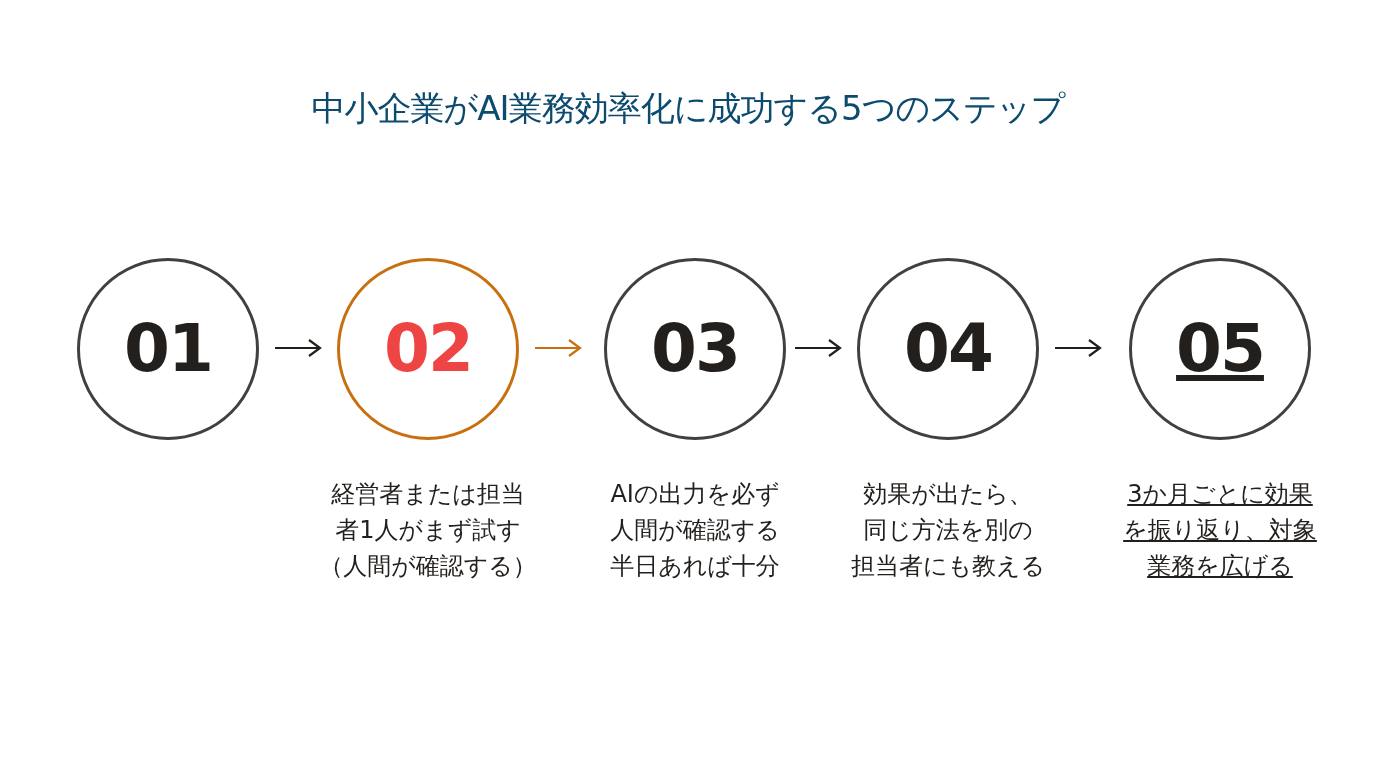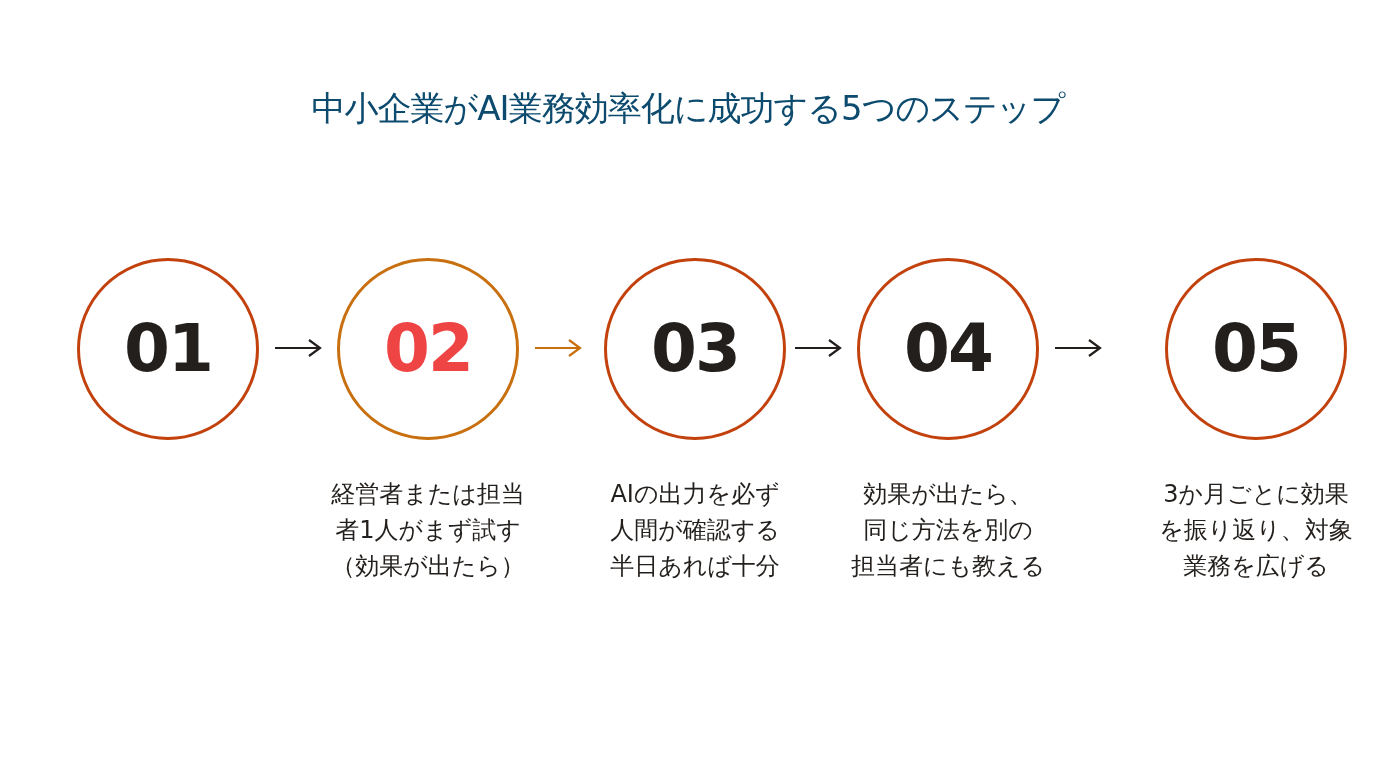--- a/index.html
+++ b/index.html
@@ -24,21 +24,21 @@
       position: absolute;
       top: 258px;
       width: 240px;
       margin-left: -120px;
       display: flex;
       flex-direction: column;
       align-items: center;
     }
     .circle {
       width: 176px; height: 176px;
-      border: 3px solid #c2410c;
+      border: 3px solid #404040;
       border-radius: 50%;
       box-sizing: content-box;
       display: flex;
       align-items: center;
       justify-content: center;
     }
     .circle .num {
       font-size: 66px;
       font-weight: bold;
       letter-spacing: -2px;
@@ -77,21 +77,21 @@
   <line x1="2" y1="14" x2="46" y2="14" stroke="#231f1c" stroke-width="2.2"></line>
   <polyline points="36,6 47,14 36,22" fill="none" stroke="#231f1c" stroke-width="2.2"></polyline>
 </svg>
 
 <div class="step active" style="left:428px;">
   <div class="circle">
     <span class="num">02</span>
   </div>
   <div class="desc">経営者または担当
 者1人がまず試す
-（効果が出たら）</div>
+（人間が確認する）</div>
 </div>
 
 <svg class="arrow" style="left:533px;" viewBox="0 0 50 28">
   <line x1="2" y1="14" x2="46" y2="14" stroke="#c8700f" stroke-width="2.2"></line>
   <polyline points="36,6 47,14 36,22" fill="none" stroke="#c8700f" stroke-width="2.2"></polyline>
 </svg>
 
 <div class="step" style="left:695px;">
   <div class="circle">
     <span class="num">03</span>
@@ -113,20 +113,20 @@
   <div class="desc">効果が出たら、
 同じ方法を別の
 担当者にも教える</div>
 </div>
 
 <svg class="arrow" style="left:1053px;" viewBox="0 0 50 28">
   <line x1="2" y1="14" x2="46" y2="14" stroke="#231f1c" stroke-width="2.2"></line>
   <polyline points="36,6 47,14 36,22" fill="none" stroke="#231f1c" stroke-width="2.2"></polyline>
 </svg>
 
-<div class="step" style="left:1256px;">
+<div class="step" style="left:1220px;text-decoration:underline;">
   <div class="circle">
     <span class="num">05</span>
   </div>
   <div class="desc">3か月ごとに効果
 を振り返り、対象
 業務を広げる</div>
 </div>
 
 </body></html>

